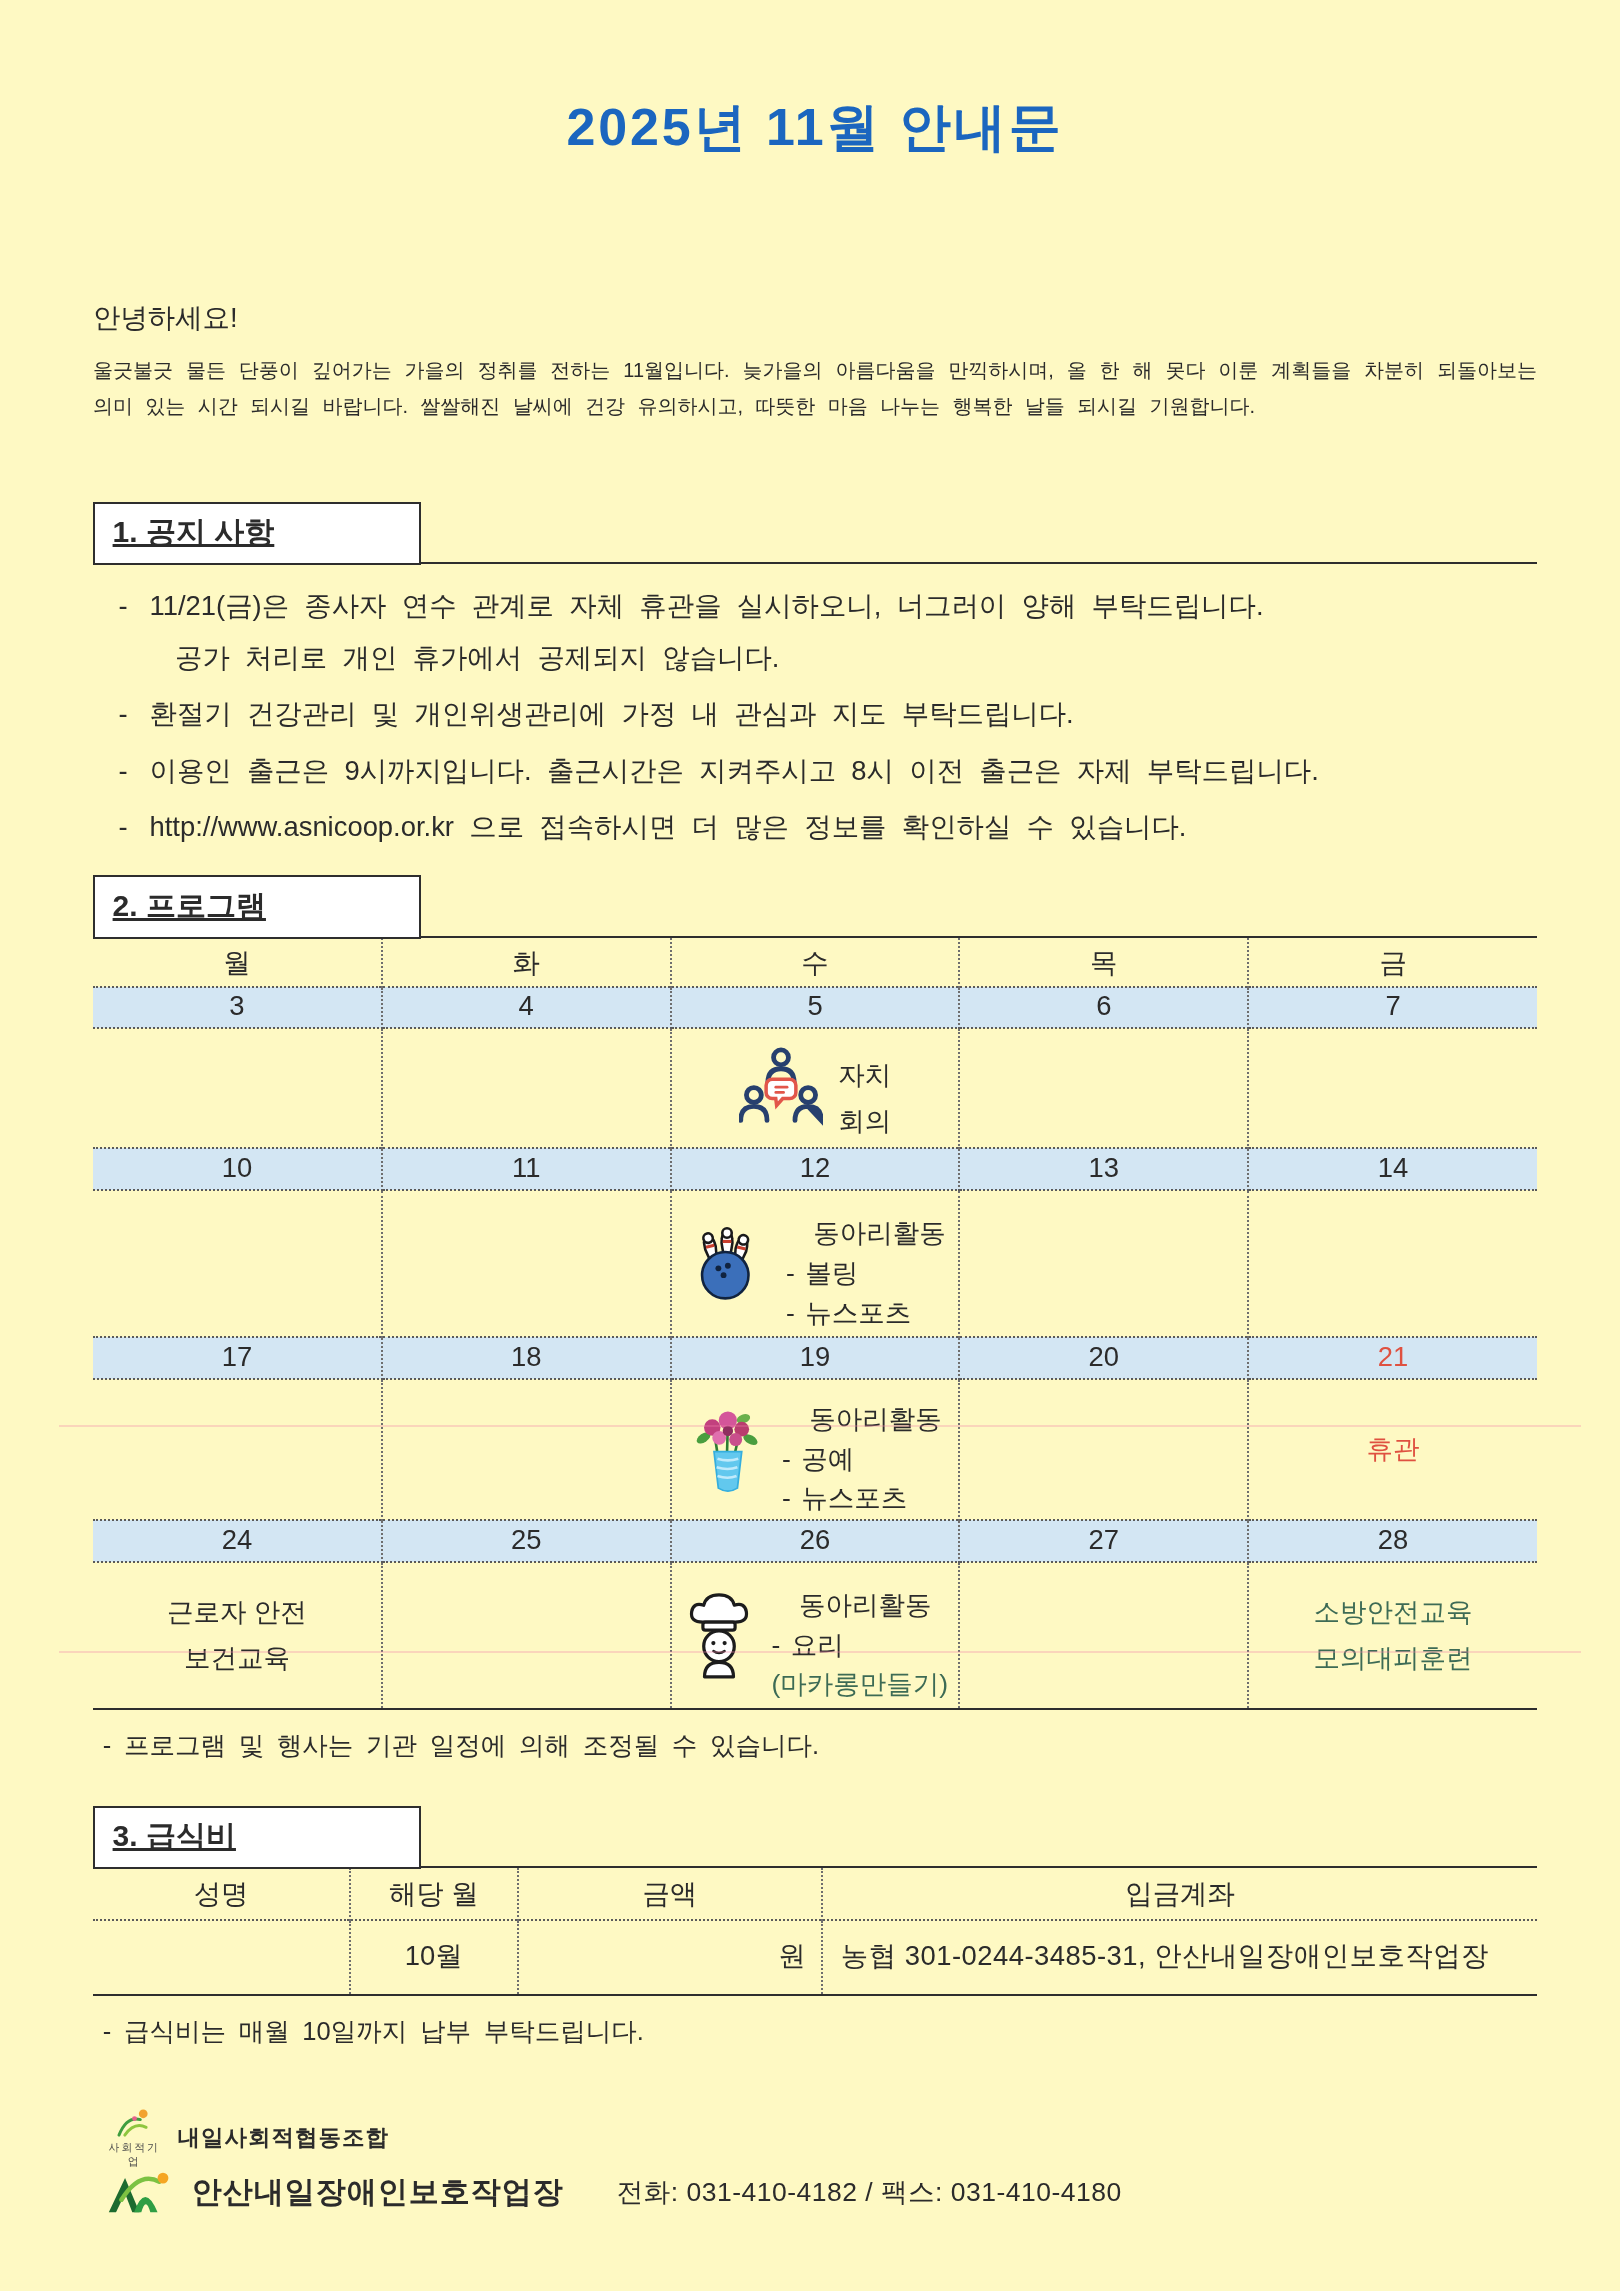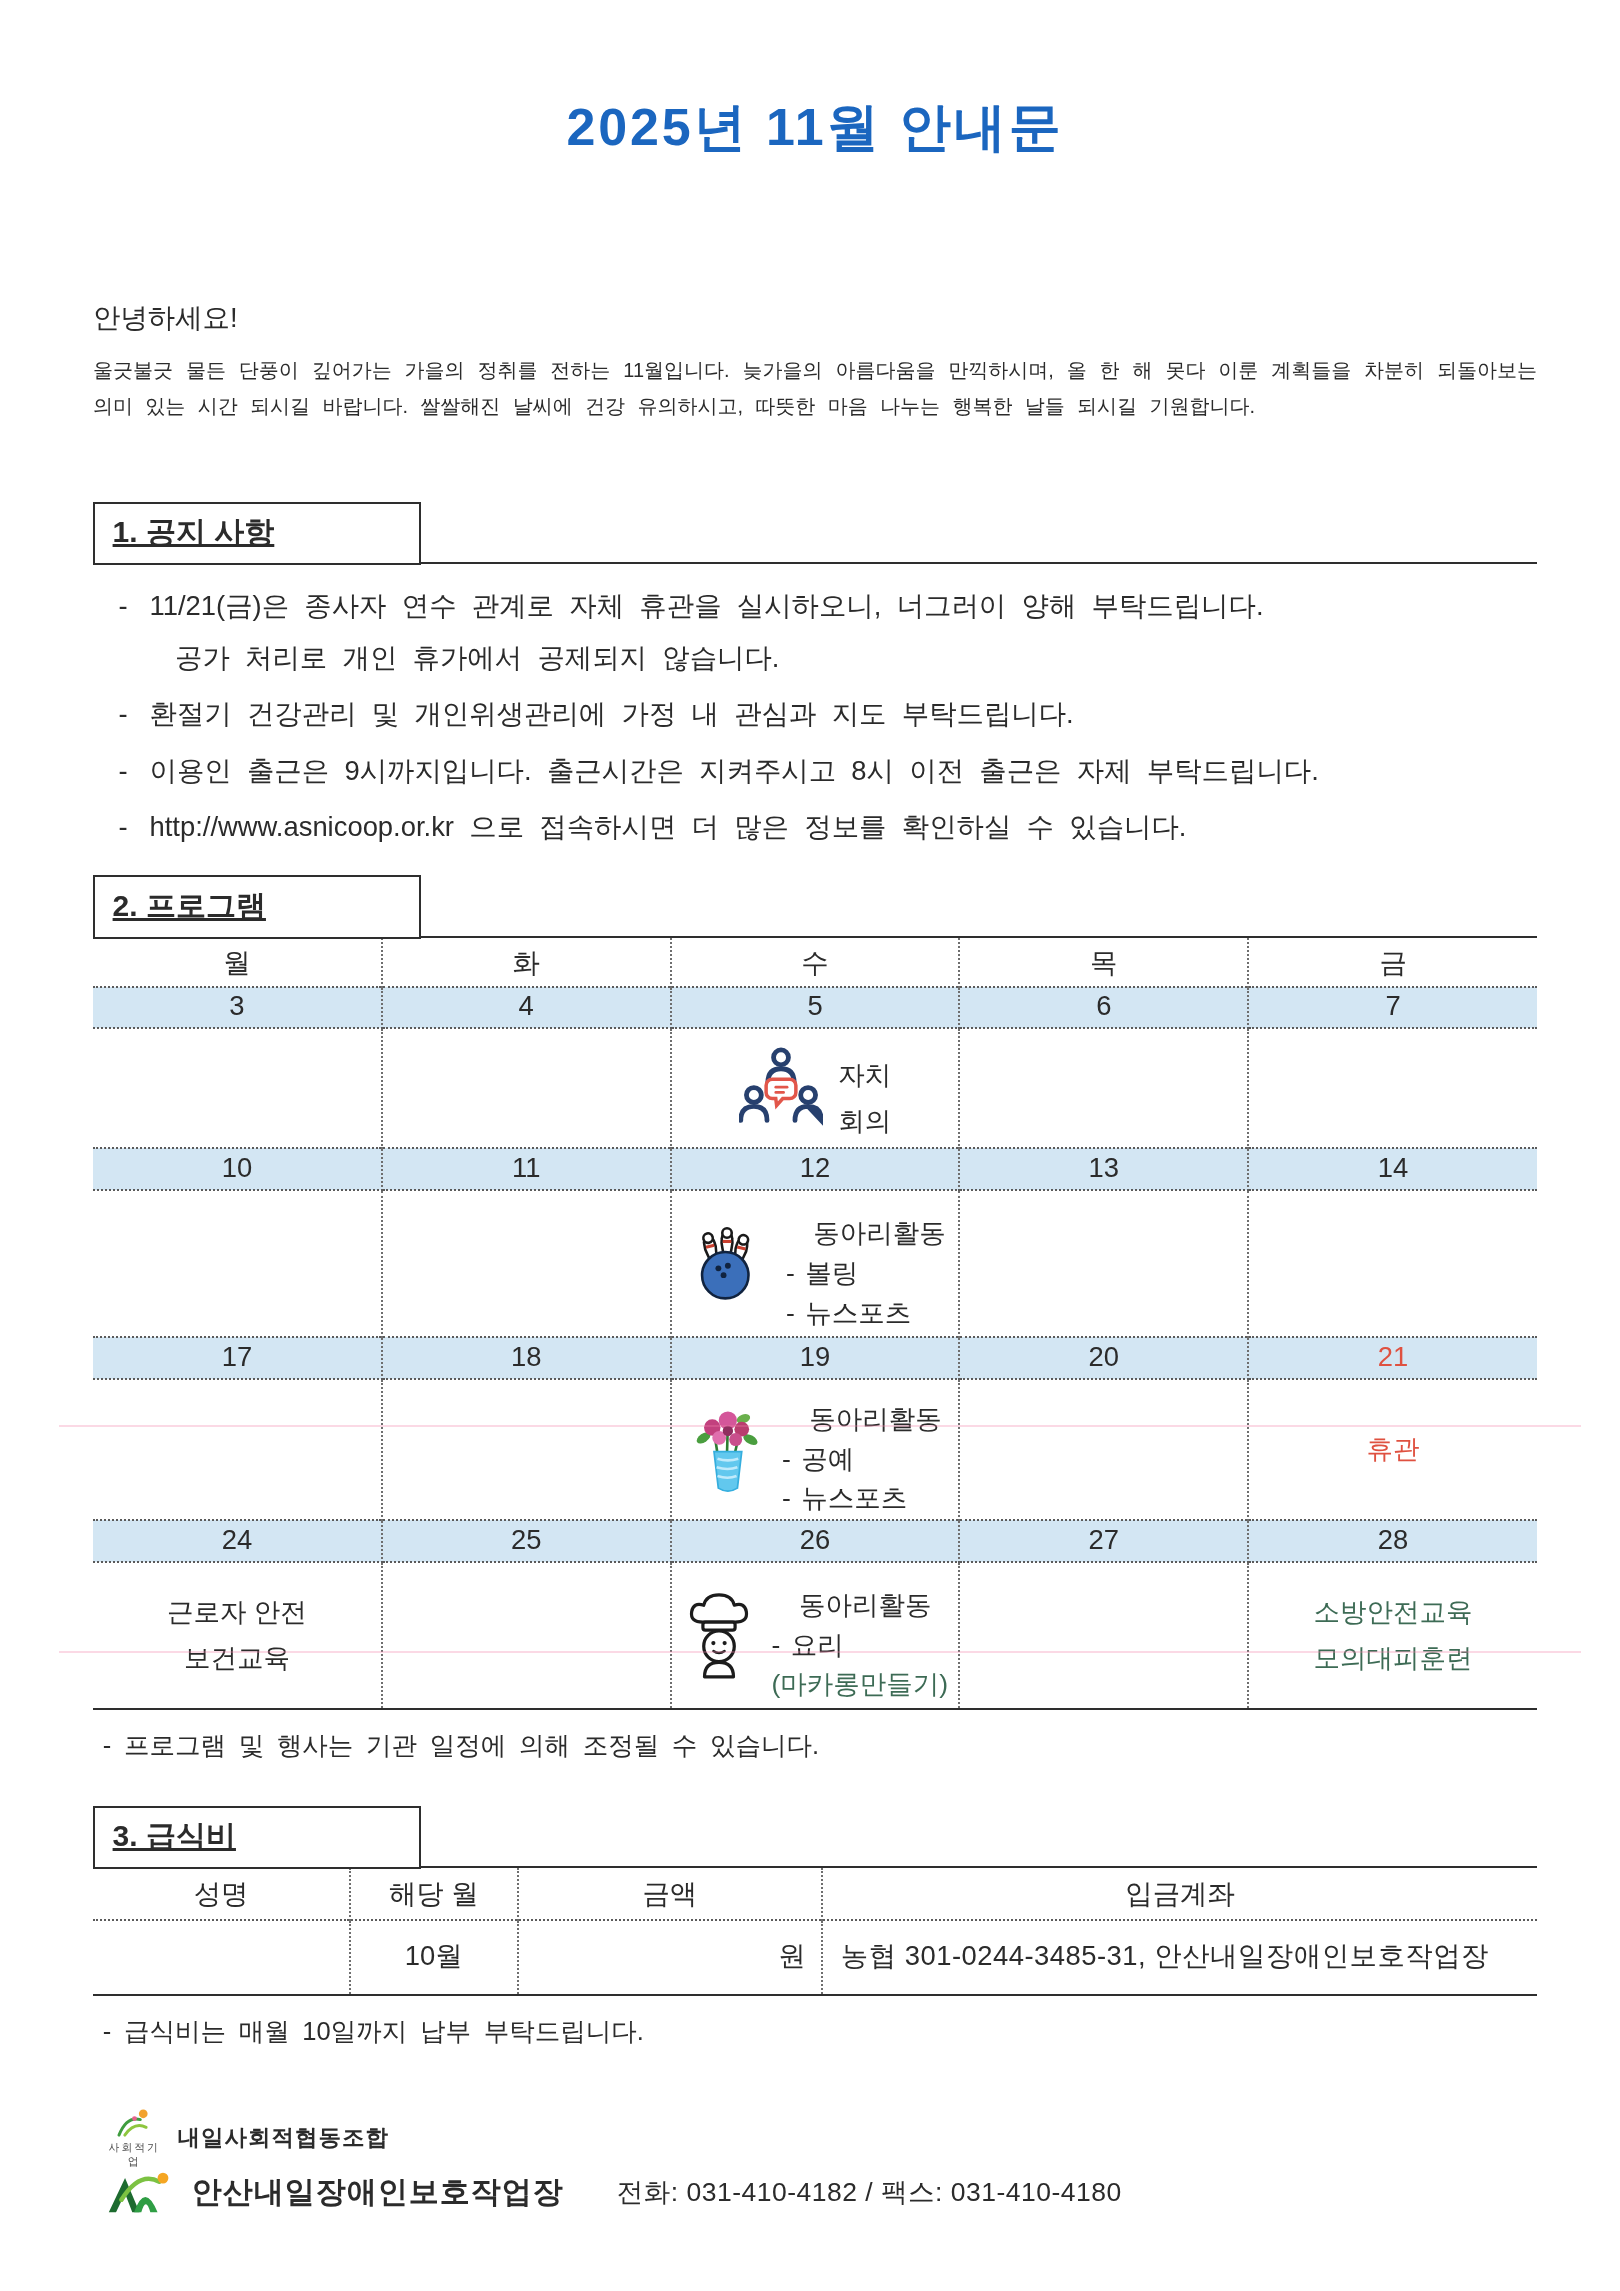--- a/index.html
+++ b/index.html
@@ -1,19 +1,19 @@
 <!DOCTYPE html>
 <html lang="ko"><head>
 <meta charset="utf-8">
 <style>
   * { margin:0; padding:0; box-sizing:border-box; }
   html,body { background:#ddd; }
   .page {
     position:relative; width:1620px; height:2292px; margin:0 auto;
-    background:#ffffff; color:#2b2b2b; overflow:hidden;
+    background:#fef9c3; color:#2b2b2b; overflow:hidden;
     font-family:"Liberation Sans","DejaVu Sans",sans-serif;
   }
   .inner { padding:93px 83px 0 93px; }
 
   .title {
     text-align:center; color:#1b66bf; font-size:52px; font-weight:bold;
     letter-spacing:2.9px; margin-bottom:137px;
   }
 
   .salutation { font-size:27.4px; margin-bottom:15.7px; }

